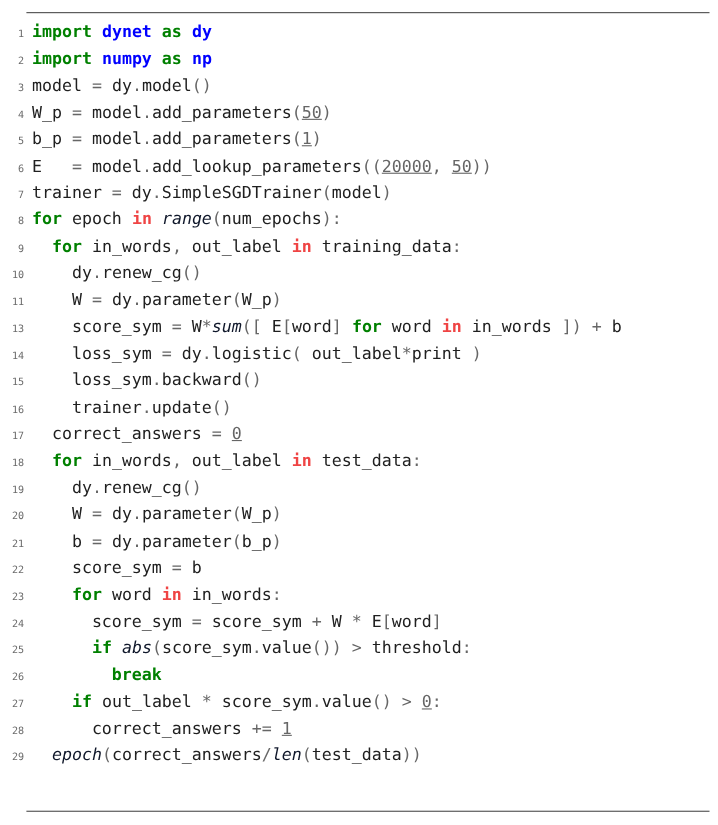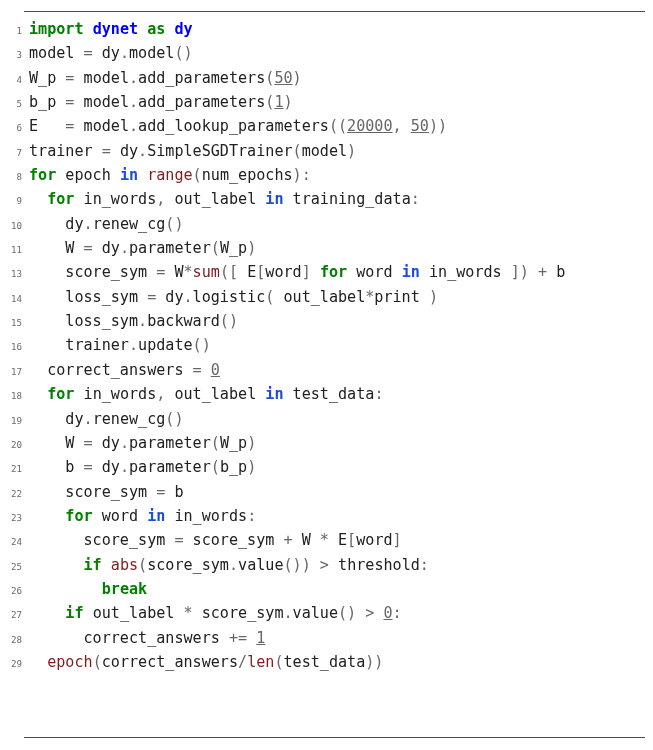--- a/index.html
+++ b/index.html
@@ -58,34 +58,35 @@
     color: #6b6b6b;
     vertical-align: baseline;
   }
 
   .code-text {
     display: inline;
   }
 
   
   .kw   { color: #008000; font-weight: bold; }   
-  .kwn  { color: #1d4ed8; font-weight: bold; }   
+  .kwn  { color: #ef4444; font-weight: bold; }   
   .nn   { color: #0000ff; font-weight: bold; }   
-  .nb   { color: #7f1d1d; }                      
+  .nb   { color: #0f172a; font-style: italic; }                      
   .op   { color: #666666; }                      
   .mi   { color: #666666; text-decoration: underline; }                      
   .nm   { color: #202020; }                      
 </style>
 </head>
 <body>
 
 <div id="listing">
   <div class="rule top"></div>
   <div class="code-block">
       <div class="code-line"><span class="lineno">1</span><span class="code-text"><span class="kw">import</span><span class="nm"> </span><span class="nn">dynet</span><span class="nm"> </span><span class="kw">as</span><span class="nm"> </span><span class="nn">dy</span></span></div>
+      <div class="code-line"><span class="lineno">2</span><span class="code-text"><span class="kw">import</span><span class="nm"> </span><span class="nn">numpy</span><span class="nm"> </span><span class="kw">as</span><span class="nm"> </span><span class="nn">np</span></span></div>
       <div class="code-line"><span class="lineno">3</span><span class="code-text"><span class="nm">model </span><span class="op">=</span><span class="nm"> dy</span><span class="op">.</span><span class="nm">model</span><span class="op">()</span></span></div>
       <div class="code-line"><span class="lineno">4</span><span class="code-text"><span class="nm">W_p </span><span class="op">=</span><span class="nm"> model</span><span class="op">.</span><span class="nm">add_parameters</span><span class="op">(</span><span class="mi">50</span><span class="op">)</span></span></div>
       <div class="code-line"><span class="lineno">5</span><span class="code-text"><span class="nm">b_p </span><span class="op">=</span><span class="nm"> model</span><span class="op">.</span><span class="nm">add_parameters</span><span class="op">(</span><span class="mi">1</span><span class="op">)</span></span></div>
       <div class="code-line"><span class="lineno">6</span><span class="code-text"><span class="nm">E   </span><span class="op">=</span><span class="nm"> model</span><span class="op">.</span><span class="nm">add_lookup_parameters</span><span class="op">((</span><span class="mi">20000</span><span class="op">, </span><span class="mi">50</span><span class="op">))</span></span></div>
       <div class="code-line"><span class="lineno">7</span><span class="code-text"><span class="nm">trainer </span><span class="op">=</span><span class="nm"> dy</span><span class="op">.</span><span class="nm">SimpleSGDTrainer</span><span class="op">(</span><span class="nm">model</span><span class="op">)</span></span></div>
       <div class="code-line"><span class="lineno">8</span><span class="code-text"><span class="kw">for</span><span class="nm"> epoch </span><span class="kwn">in</span><span class="nm"> </span><span class="nb">range</span><span class="op">(</span><span class="nm">num_epochs</span><span class="op">):</span></span></div>
       <div class="code-line"><span class="lineno">9</span><span class="code-text"><span class="nm">  </span><span class="kw">for</span><span class="nm"> in_words</span><span class="op">,</span><span class="nm"> out_label </span><span class="kwn">in</span><span class="nm"> training_data</span><span class="op">:</span></span></div>
       <div class="code-line"><span class="lineno">10</span><span class="code-text"><span class="nm">    dy</span><span class="op">.</span><span class="nm">renew_cg</span><span class="op">()</span></span></div>
       <div class="code-line"><span class="lineno">11</span><span class="code-text"><span class="nm">    W </span><span class="op">=</span><span class="nm"> dy</span><span class="op">.</span><span class="nm">parameter</span><span class="op">(</span><span class="nm">W_p</span><span class="op">)</span></span></div>
       <div class="code-line"><span class="lineno">13</span><span class="code-text"><span class="nm">    score_sym </span><span class="op">=</span><span class="nm"> W</span><span class="op">*</span><span class="nb">sum</span><span class="op">([</span><span class="nm"> E</span><span class="op">[</span><span class="nm">word</span><span class="op">]</span><span class="nm"> </span><span class="kw">for</span><span class="nm"> word </span><span class="kwn">in</span><span class="nm"> in_words </span><span class="op">])</span><span class="nm"> </span><span class="op">+</span><span class="nm"> b</span></span></div>

